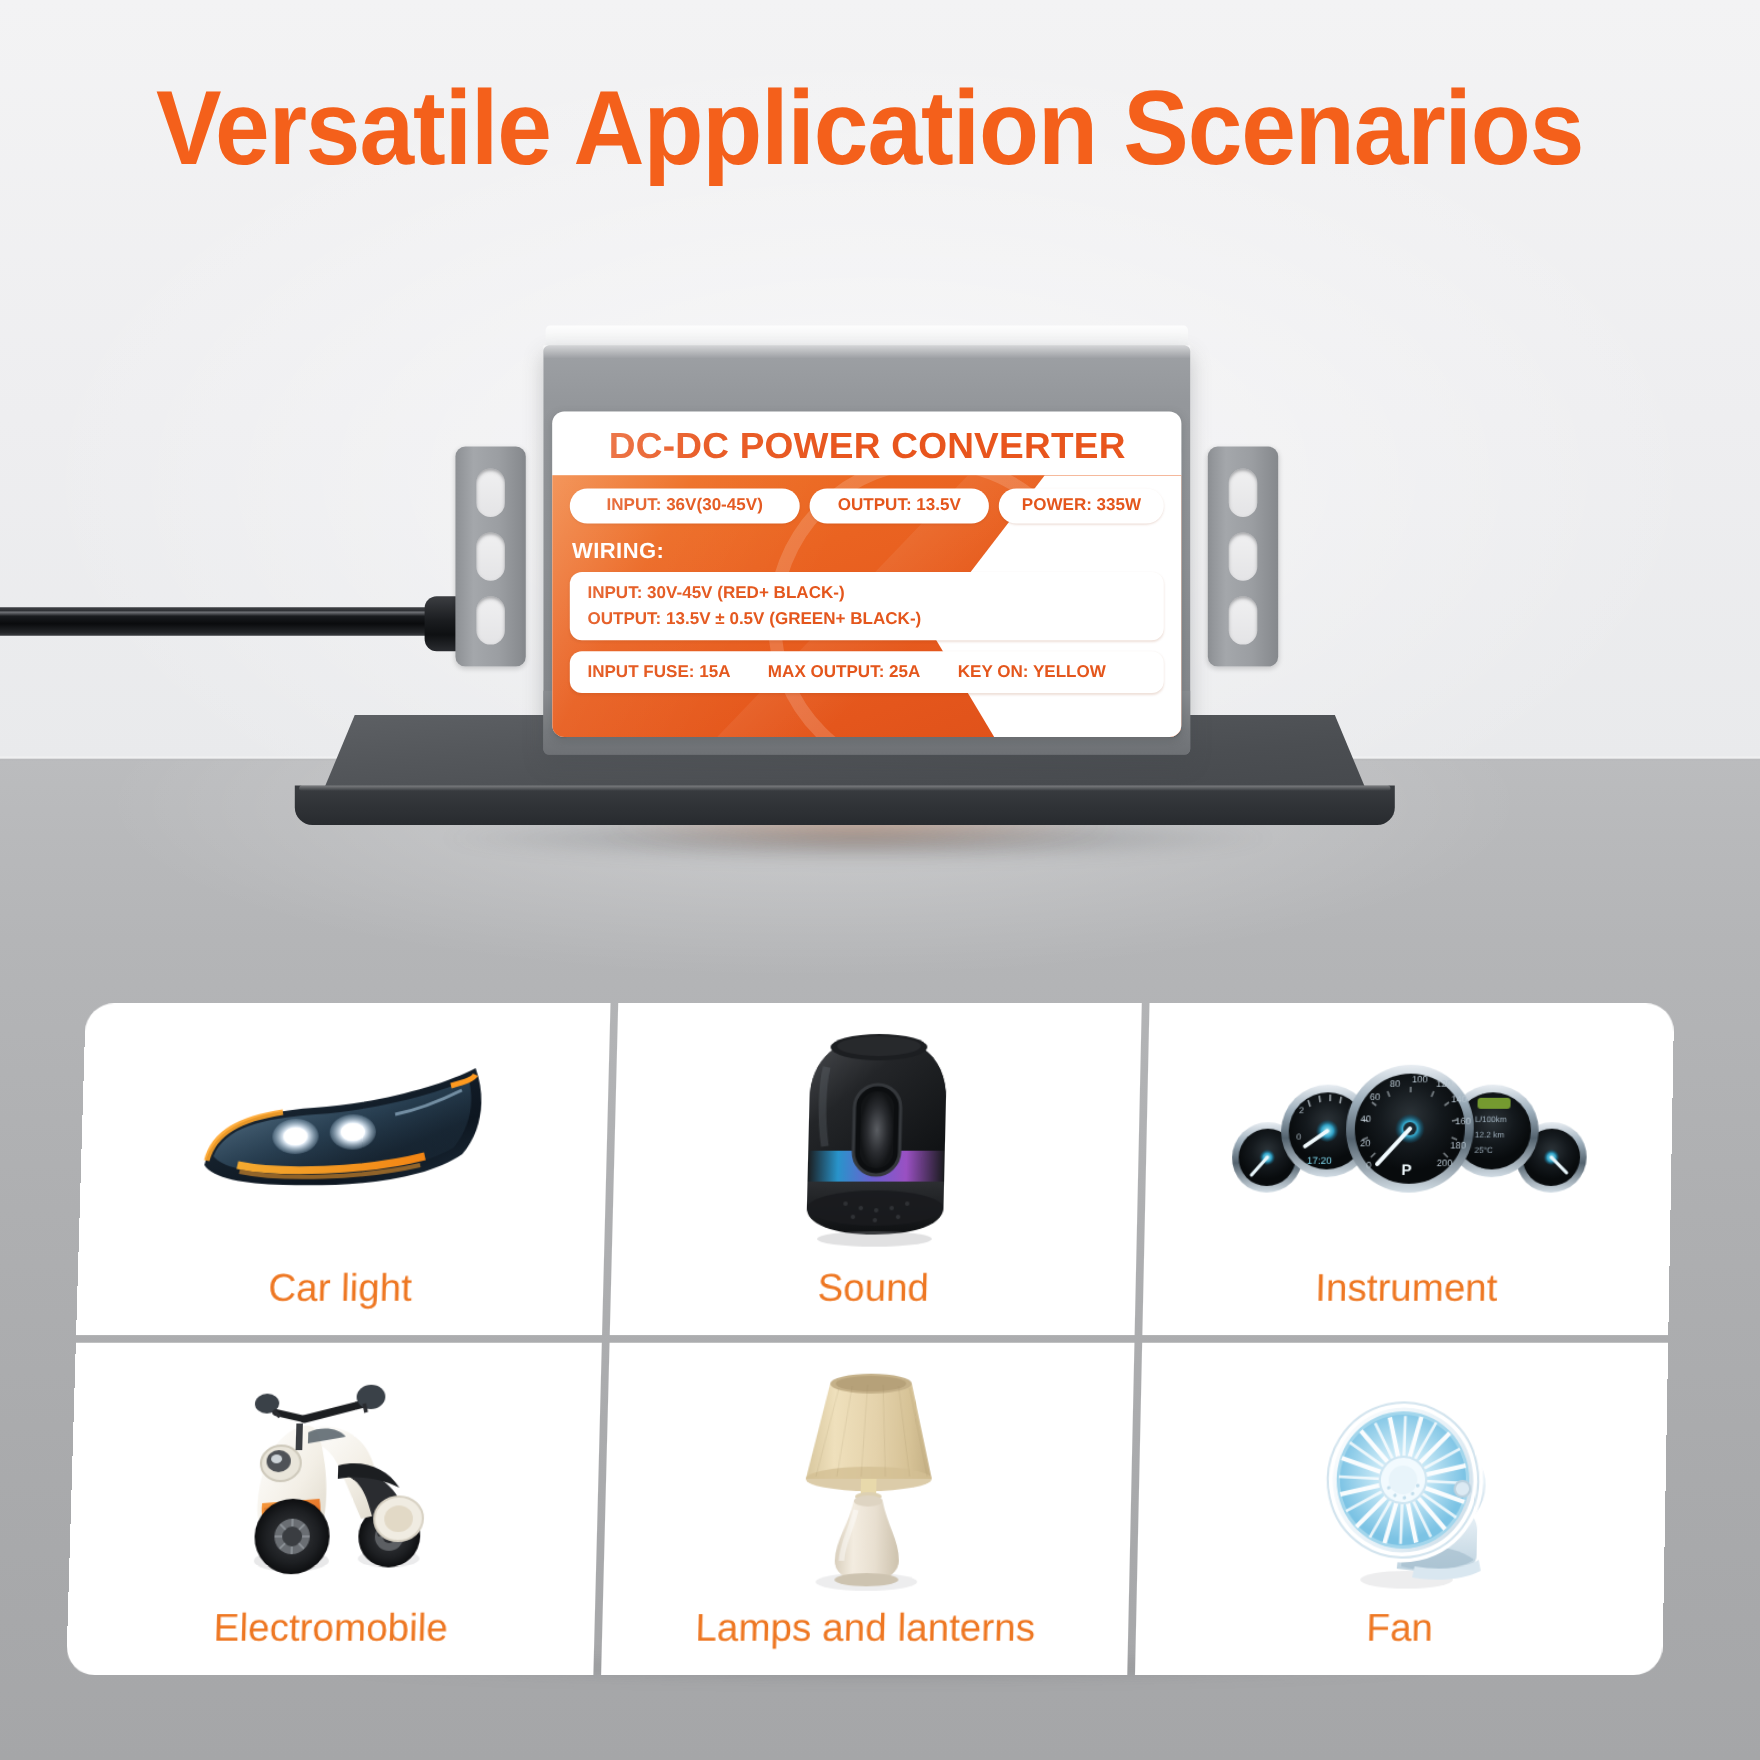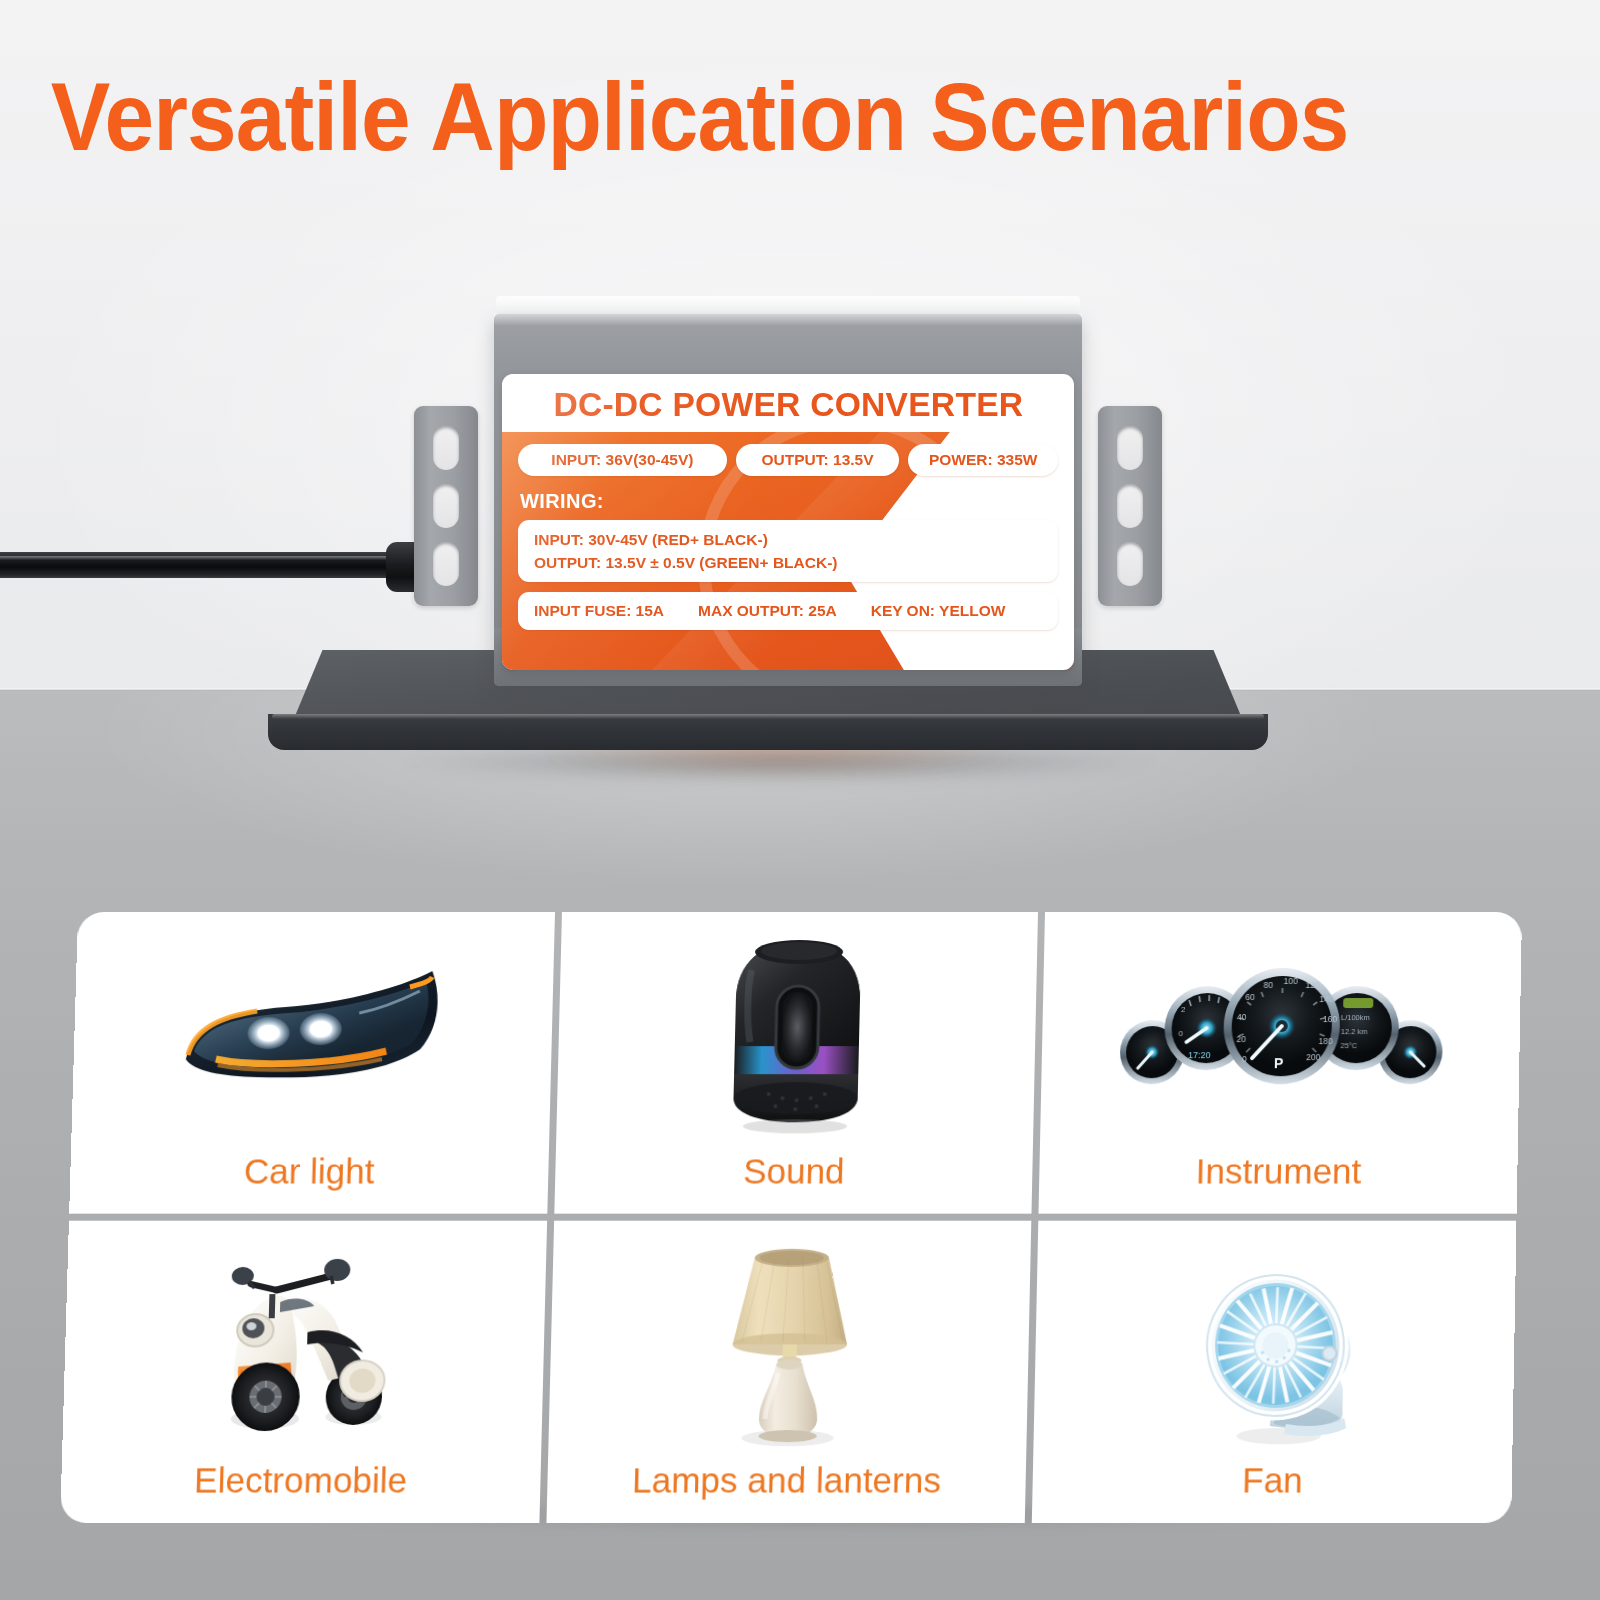--- a/index.html
+++ b/index.html
@@ -203,22 +203,22 @@
   .fuse-box {
     position:absolute; left:16px; top:218px; width:540px; height:38px;
     background:#ffffff; border-radius:11px;
     display:flex; align-items:center; gap:34px; padding-left:16px;
     box-shadow:0 1px 2px rgba(150,60,20,.16);
   }
   .fuse-item { color:#e4561c; font-size:15.5px; font-weight:bold; white-space:nowrap; }
 
   
   #headline {
-    position:absolute; left:2px; top:62px; width:1476px;
-    text-align:left;
+    position:absolute; left:12px; top:62px; width:1476px;
+    text-align:right;
   }
   #headline .h-text {
     display:inline-block;
     color:#f4601b;
     font-size:96px; font-weight:bold;
     letter-spacing:-1px;
     transform:scaleX(.93);
     font-family:"Liberation Sans", sans-serif;
   }
 

